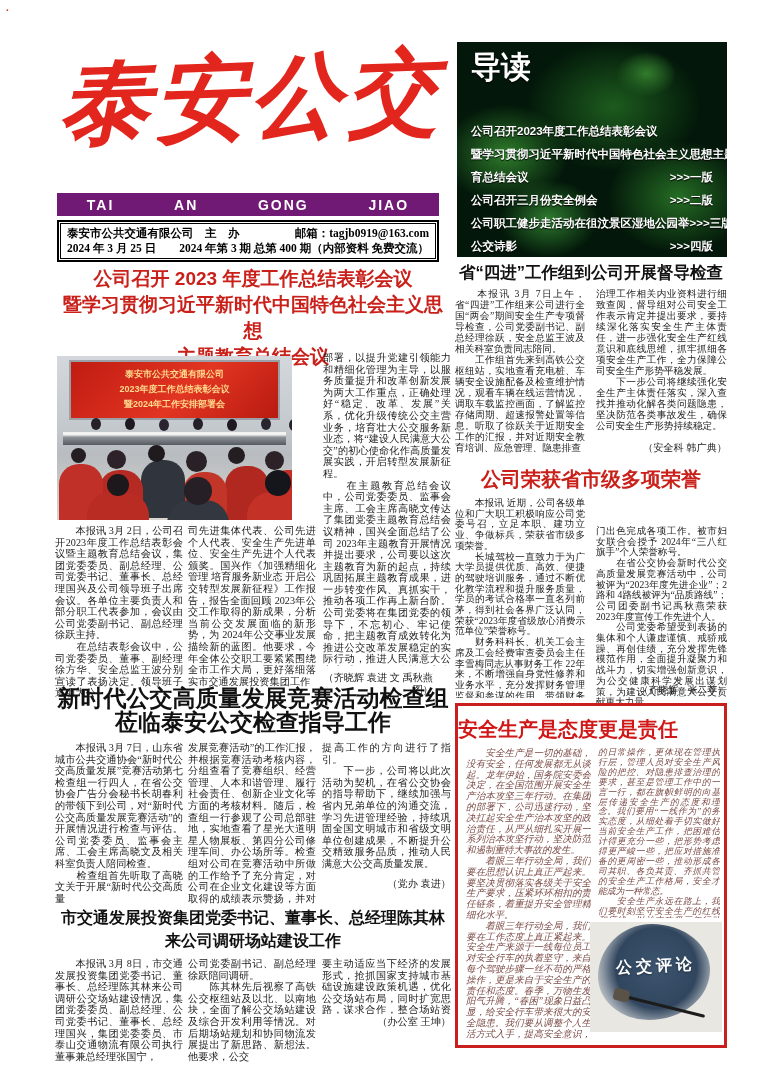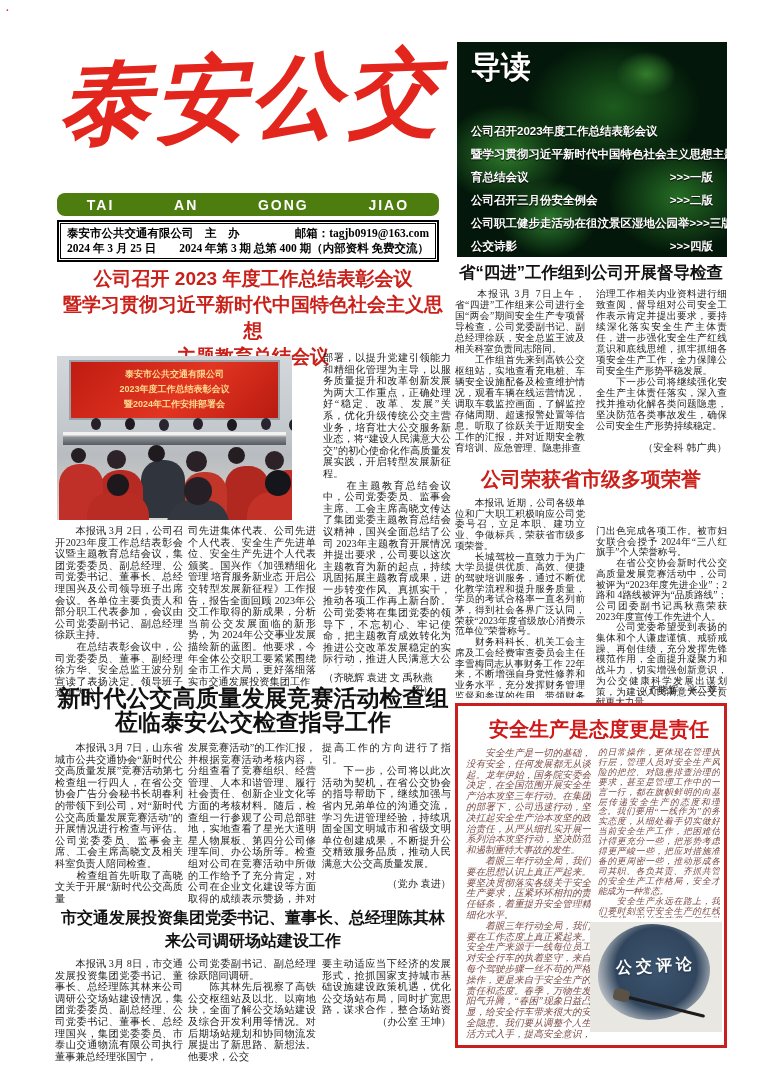--- a/index.html
+++ b/index.html
@@ -7,22 +7,22 @@
         font-family:"Liberation Serif","DejaVu Serif",serif;}
   .abs{position:absolute;}
   .hei{font-family:"Liberation Sans","DejaVu Sans",sans-serif;font-weight:700;}
   .body-txt{font:10.2px/11.6px "Liberation Serif","DejaVu Serif",serif;text-align:justify;color:#1b1b1b;overflow:hidden;}
   .body-sm{font-size:9.7px;line-height:11px;}
   .para{margin:0;}
   .sig{text-align:right;font:10.2px/12px "Liberation Serif","DejaVu Serif",serif;color:#1b1b1b;}
   
   .calli{color:#e3261d;font-style:italic;font-weight:700;font-size:92px;letter-spacing:4px;
          transform:rotate(-2deg);line-height:1;white-space:nowrap;}
-  .pinyin-bar{background:#4d7c0f;color:#fff;display:flex;justify-content:space-around;align-items:center;
-              font:700 14px/1 "Liberation Sans",sans-serif;letter-spacing:2px;border-radius:8px;}
+  .pinyin-bar{background:#701a75;color:#fff;display:flex;justify-content:space-around;align-items:center;
+              font:700 14px/1 "Liberation Sans",sans-serif;letter-spacing:2px;}
   .info-box{border:2px solid #000;box-shadow:inset 0 0 0 1px #fff,inset 0 0 0 2px #000;
             font:11.5px/15px "Liberation Serif",serif;color:#000;padding:4px 8px;box-sizing:border-box;}
   .info-row{display:flex;justify-content:space-between;white-space:nowrap;}
   
   .guide{color:#fff;box-sizing:border-box;padding:10px 14px;overflow:hidden;
      background:
        radial-gradient(90px 70px at 18% 52%, #2e7c2b 0%, rgba(20,70,20,0) 70%),
        radial-gradient(120px 90px at 58% 30%, #1d5c1e 0%, rgba(10,50,12,0) 72%),
        radial-gradient(100px 80px at 82% 72%, #256d24 0%, rgba(10,50,12,0) 70%),
        radial-gradient(70px 55px at 34% 82%, #2d7a2e 0%, rgba(10,50,12,0) 70%),
@@ -209,21 +209,21 @@
       <p class="para">　　财务科科长、机关工会主席及工会经费审查委员会主任李雪梅同志从事财务工作 22年来，不断增强自身党性修养和业务水平，充分发挥财务管理监督和参谋的作用，带领财务部</p>
     </div>
   <div class="abs body-txt" style="left:596px;top:498px;width:131px;height:184px;font-size:9.6px;line-height:10.7px;margin-top:28px;">
       <p class="para">门出色完成各项工作。被市妇女联合会授予 2024年“三八红旗手”个人荣誉称号。</p>
       <p class="para">　　在省公交协会新时代公交高质量发展竞赛活动中，公司被评为“2023年度先进企业”；2路和 4路线被评为“品质路线”；公司团委副书记禹秋燕荣获 2023年度宣传工作先进个人。</p>
       <p class="para">　　公司党委希望受到表扬的集体和个人谦虚谨慎、戒骄戒躁、再创佳绩，充分发挥先锋模范作用，全面提升凝聚力和战斗力，切实增强创新意识，为公交健康科学发展出谋划策，为建设人民满意大公交贡献更大力量。</p>
     </div>
   <div class="abs sig" style="left:596px;top:684px;width:131px;font-size:9.8px;">（齐晓辉　张二苹）</div>
 
   <div class="abs red-box" style="left:455px;top:703px;width:272px;height:345px;">
-    <div class="abs hei" style="left:8px;top:10px;width:100%;text-align:center;font-size:20px;color:#d01818;">安全生产是态度更是责任</div>
+    <div class="abs hei" style="left:0;top:10px;width:100%;font-size:20px;color:#d01818;">安全生产是态度更是责任</div>
     <div class="abs body-txt kai" style="left:8px;top:42px;width:125px;height:292px;font-size:9.5px;line-height:10.8px;">
         <p class="para">　　安全生产是一切的基础，没有安全，任何发展都无从谈起。龙年伊始，国务院安委会决定，在全国范围开展安全生产治本攻坚三年行动。在集团的部署下，公司迅速行动，坚决扛起安全生产治本攻坚的政治责任，从严从细扎实开展一系列治本攻坚行动，坚决防范和遏制重特大事故的发生。</p>
         <p class="para">　　着眼三年行动全局，我们要在思想认识上真正严起来。要坚决贯彻落实各级关于安全生产要求，压紧环环相扣的责任链条，着重提升安全管理精细化水平。</p>
         <p class="para">　　着眼三年行动全局，我们要在工作态度上真正紧起来。安全生产来源于一线每位员工对安全行车的执着坚守，来自每个驾驶步骤一丝不苟的严格操作，更是来自于安全生产的责任和态度。春季，万物生发阳气升腾，“春困”现象日益凸显，给安全行车带来很大的安全隐患。我们要从调整个人生活方式入手，提高安全意识，想法设法克服不利影响，保证安全行车。</p>
       </div>
     <div class="abs body-txt kai" style="left:140px;top:42px;width:122px;height:170px;font-size:8.8px;line-height:9.9px;">
         <p class="para">的日常操作，更体现在管理执行层，管理人员对安全生产风险的把控、对隐患排查治理的要求，甚至是管理工作中的一言一行，都在旗帜鲜明的向基层传递安全生产的态度和理念。我们要用“一线作为”的务实态度，从细处着手切实做好当前安全生产工作，把困难估计得更充分一些，把形势考虑得更严峻一些，把应对措施准备的更周密一些，推动形成各司其职、各负其责、齐抓共管的安全生产工作格局，安全才能成为一种常态。</p>
         <p class="para">　　安全生产永远在路上，我们要时刻坚守安全生产的红线和底线，以治本攻坚三年行动为抓手，以高水平安全为公交高质量发展保驾护航。　（安全科 袁嘉性）</p>
       </div>
     <div class="abs stamp" style="left:132px;top:216px;width:132px;height:110px;">

